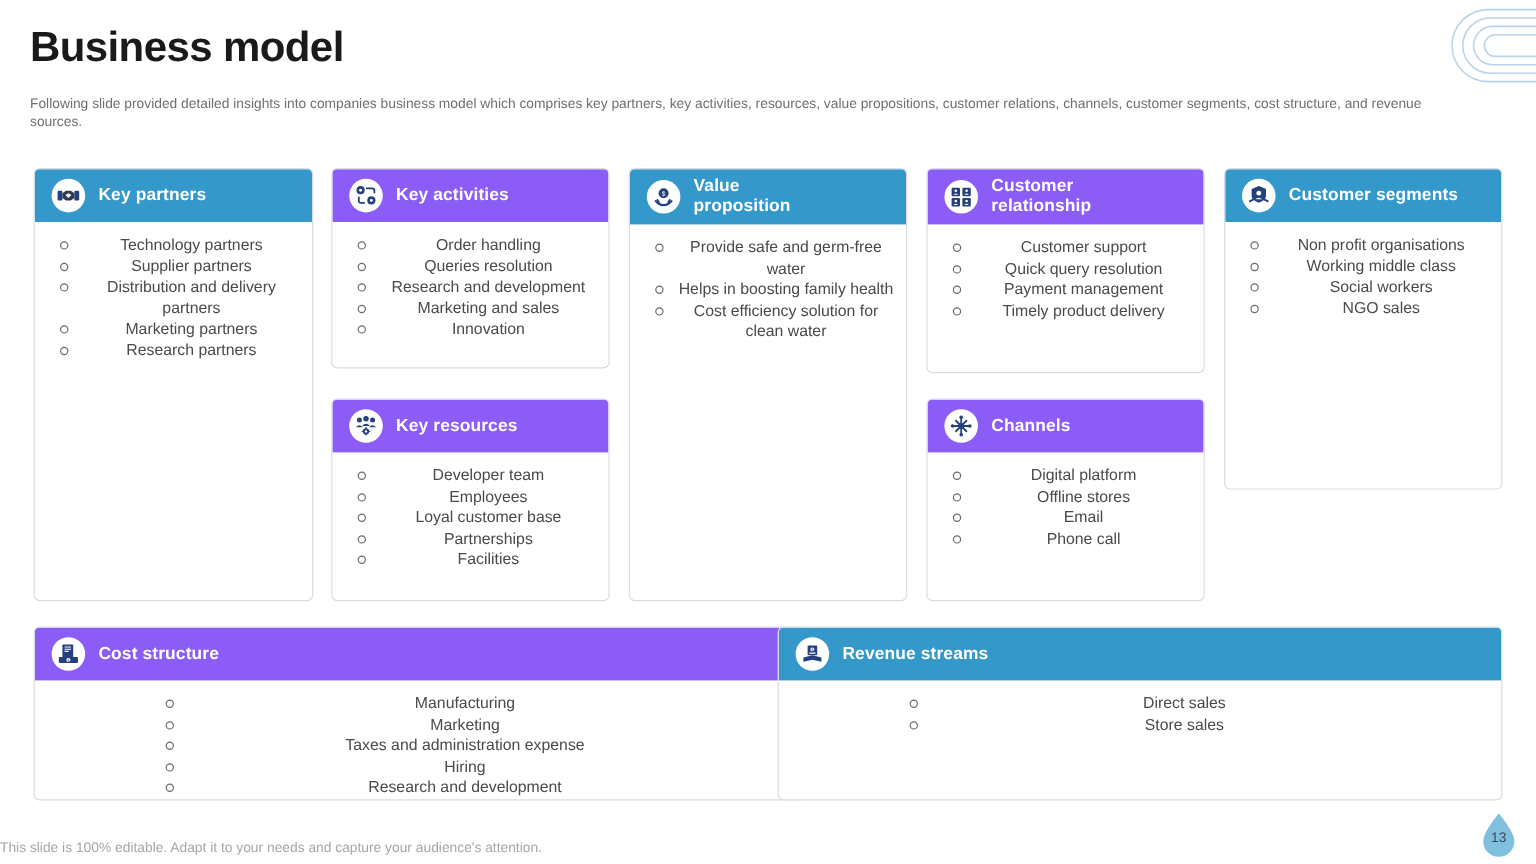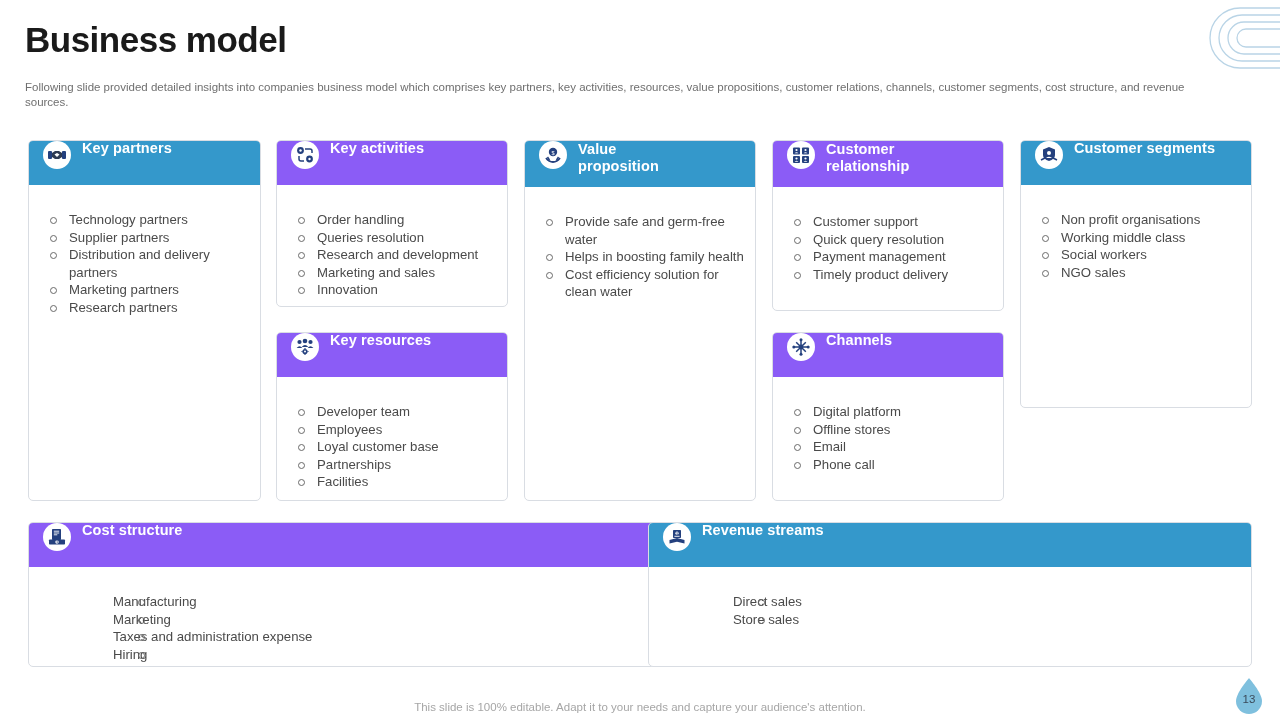--- a/index.html
+++ b/index.html
@@ -54,21 +54,21 @@
   .card {
     position: absolute;
     background: #ffffff;
     border: 1px solid #d9dde3;
     border-radius: 5px;
     overflow: hidden;
   }
 
   .card-head {
     display: flex;
-    align-items: flex-start;
+    align-items: center;
     height: 44px;
     padding-left: 14px;
     gap: 11px;
   }
   .card-head.tall { height: 46px; }
   .head-blue  { background: #3498cb; }
   .head-navy  { background: #8b5cf6; }
 
   .card-head .title {
     color: #ffffff;
@@ -87,22 +87,23 @@
     background: #ffffff;
     display: flex;
     align-items: center;
     justify-content: center;
   }
   .icon-badge svg { display: block; }
 
   
   ul.items {
     list-style: none;
-    margin: 26px 0 0 0;
+    margin: 10px 0 0 0;
     padding: 0 10px 0 18px;
+    text-align: center;
   }
   ul.items li {
     position: relative;
     font-size: 13.2px;
     line-height: 17.6px;
     color: #4a4a4a;
     padding-left: 22px;
     margin-bottom: 0px;
   }
   ul.items li::before {
@@ -132,21 +133,20 @@
   
   #card-cost-structure     { left: 28px;   top: 522px; width: 645px; height: 145px; }
   #card-revenue-streams    { left: 648px;  top: 522px; width: 604px; height: 145px; }
 
   
   .footer-note {
     position: absolute;
     left: 0;
     right: 0;
     top: 701px;
-    text-align: center;
     font-size: 11.5px;
     color: #a6a6a6;
   }
 
   .page-drop {
     position: absolute;
     right: 14px;
     top: 676px;
     width: 34px;
     height: 40px;

